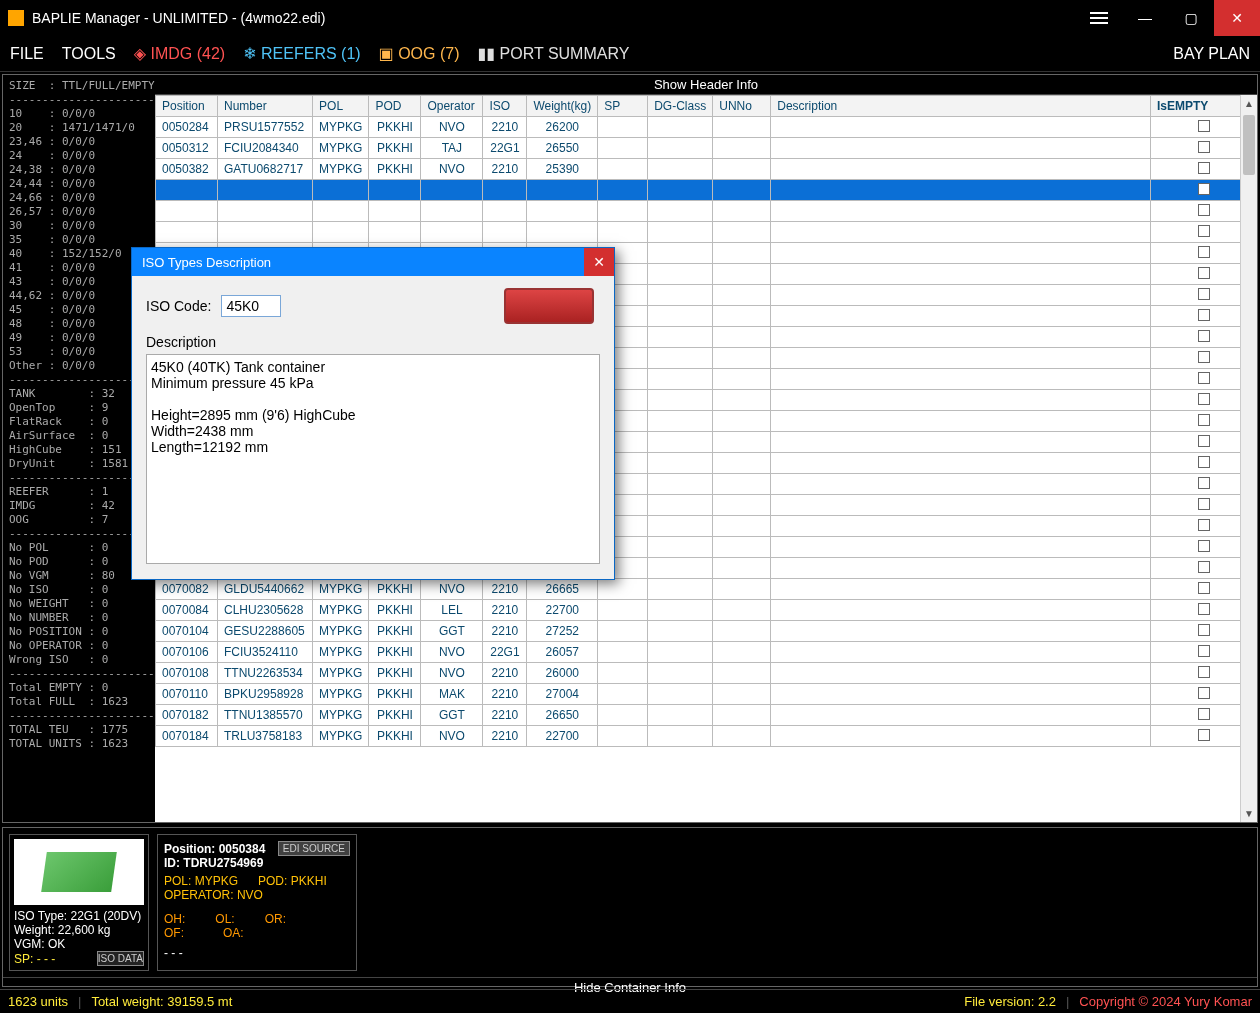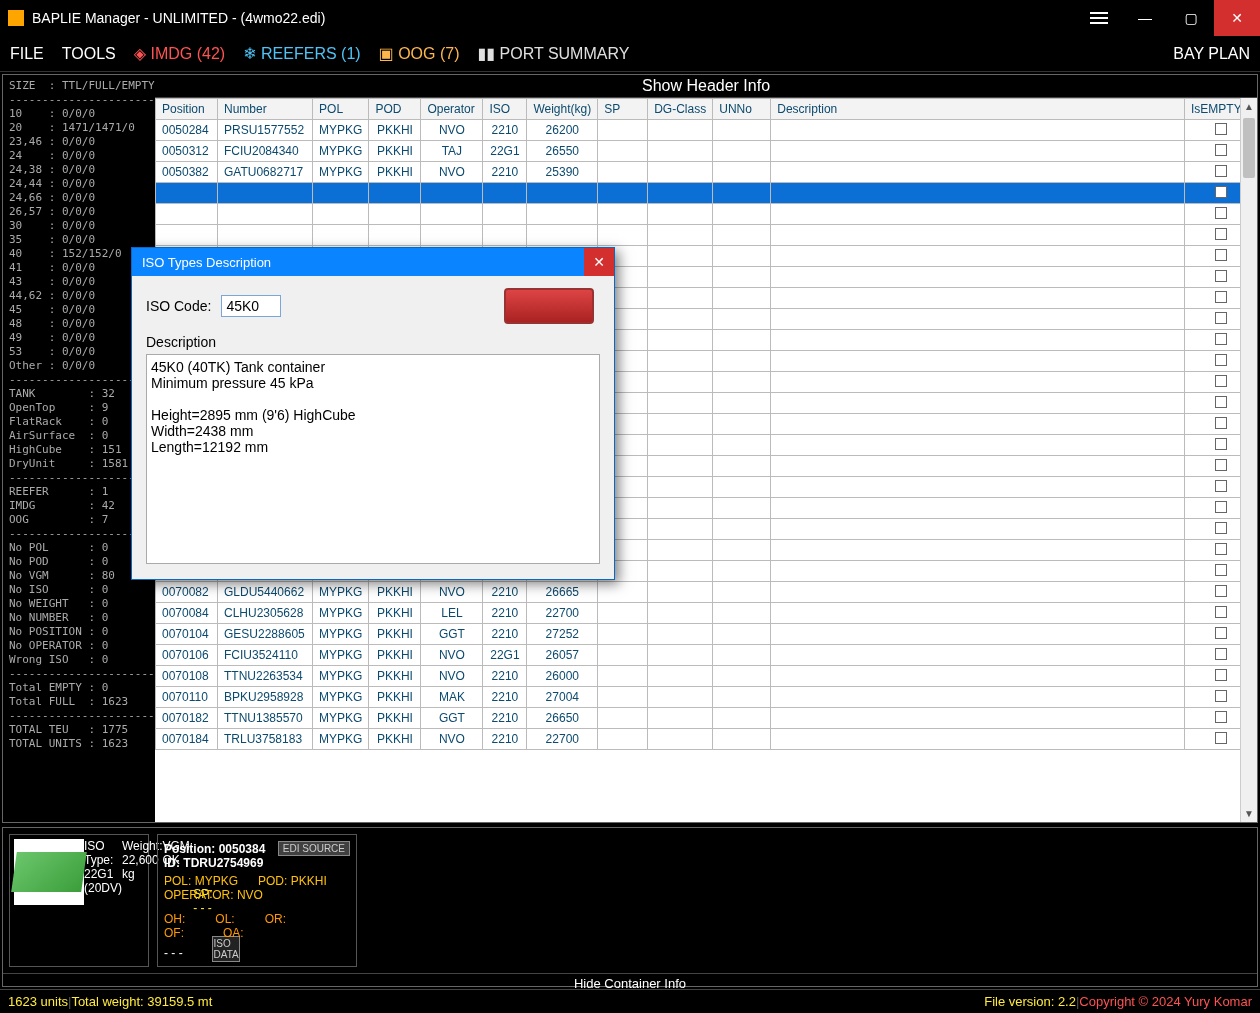--- a/index.html
+++ b/index.html
@@ -74,21 +74,21 @@
 
 .main {
   flex: 1;
   display: flex;
   flex-direction: column;
   background: #000;
   min-width: 0;
 }
 .header-info {
   text-align: center;
-  font-size: 16px;
+  font-size: 13px;
   padding: 2px;
   color: #fff;
   background: #000;
   border-bottom: 1px solid #444;
 }
 .table-wrap {
   flex: 1;
   background: #fff;
   overflow: hidden;
   position: relative;
@@ -159,21 +159,21 @@
   height: 160px;
   margin: 2px;
   border: 1px solid #666;
   display: flex;
   flex-direction: column;
   background:#000;
 }
 .info-row { flex:1; display:flex; padding:6px; gap:8px; }
 .thumb-panel {
   width: 140px; border:1px solid #555; padding:4px; font-size:12px; color:#fff;
-  display:flex; flex-direction:row;
+  display:flex; flex-direction:column;
 }
 .thumb-img {
   width:100%; height:66px; background:#fff; display:flex; align-items:center; justify-content:center;
   margin-bottom:4px;
 }
 .thumb-box {
   width: 70px; height: 40px;
   background: linear-gradient(135deg, #6cc66c, #3a9e3a);
   transform: skewX(-8deg);
 }
@@ -184,32 +184,32 @@
 .detail-panel {
   width: 200px; border:1px solid #555; padding:6px; font-size:12px;
 }
 .detail-panel .hdr { display:flex; align-items:center; gap:6px; }
 .detail-panel .edi-btn { font-size:10px; border:1px solid #888; padding:1px 4px; background:#404040; color:#ccc; margin-left:auto;}
 .detail-panel .yellow { color:#ffc107; }
 .detail-panel .orange { color:#ff9800; }
 .hide-info { text-align:center; padding:2px; color:#fff; border-top:1px solid #444; font-size:13px;}
 
 .statusbar {
-  height: 24px; display:flex; align-items:center; padding:0 8px; 
+  height: 24px; display:flex; align-items:center; padding:0 8px; gap:10px;
   border-top:1px solid #444; font-size:13px;justify-content:center;
 }
 .statusbar .yellow { color:#ffeb3b; }
 .statusbar .red { color:#ff5252; }
 .statusbar .sep { color:#555; }
 .statusbar .spacer { flex:1; }
 
 
 .col-pos{width:62px;} .col-num{width:88px;} .col-pol{width:54px;} .col-pod{width:52px;}
 .col-op{width:62px;} .col-iso{width:44px;} .col-wt{width:68px;} .col-sp{width:50px;}
-.col-dg{width:58px;} .col-unno{width:58px;} .col-desc{width:auto;} .col-emp{width:72px;}
+.col-dg{width:58px;} .col-unno{width:58px;} .col-desc{width:auto;} .col-emp{width:106px;font-weight:bold;}
 </style>
 </head>
 <body>
 
 <div class="titlebar">
   <div class="app-icon"></div>
   <div class="title">BAPLIE Manager - UNLIMITED - (4wmo22.edi)</div>
   <div class="win-btns">
     <div class="win-btn">
       <div class="hamburger">

